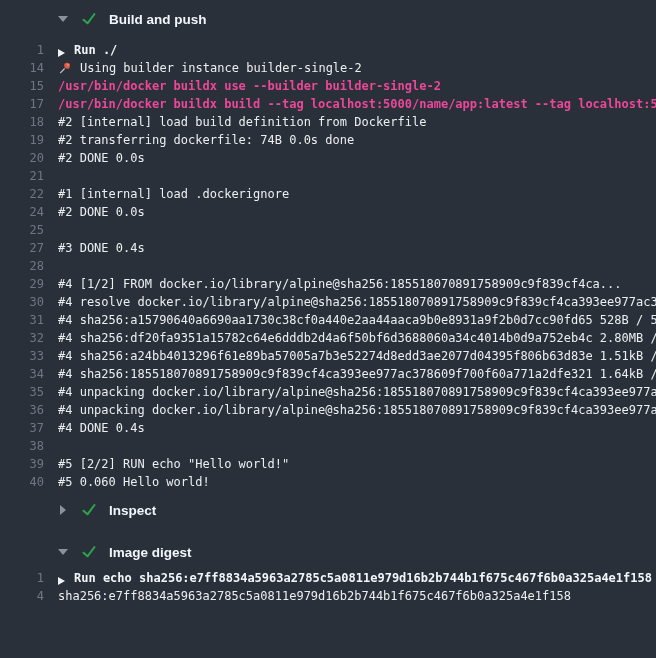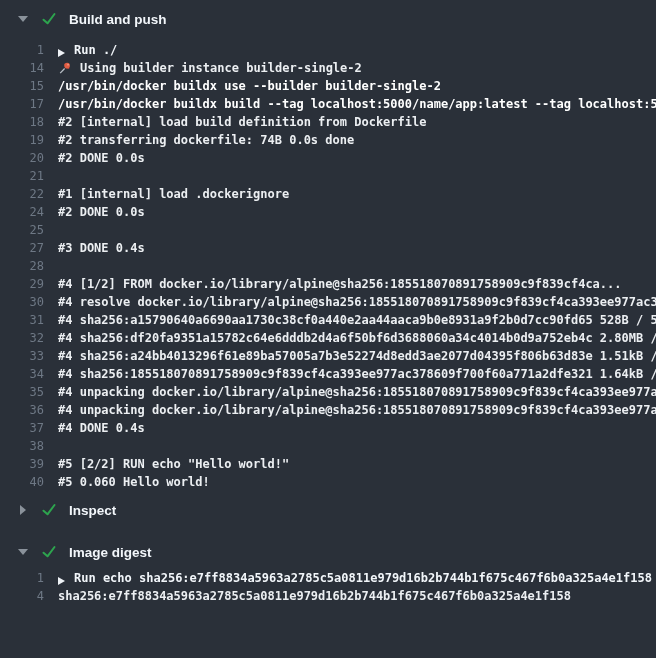--- a/index.html
+++ b/index.html
@@ -8,20 +8,21 @@
     width: 656px; height: 658px;
     overflow: hidden;
     background: #2a3039;
   }
   body { padding-top: 6px; font-family: "DejaVu Sans Mono", "Liberation Mono", monospace; }
 
   .sec-header {
     display: flex; align-items: center;
     height: 26px;
     cursor: pointer;
+    padding-left: 40px;
   }
   .sec-header .tri-wrap { width: 10px; margin-left: 18px; display: flex; justify-content: center; }
   .tri-down {
     width: 0; height: 0;
     border-left: 5px solid transparent; border-right: 5px solid transparent;
     border-top: 6px solid #8a929b;
   }
   .tri-right {
     width: 0; height: 0;
     border-top: 5px solid transparent; border-bottom: 5px solid transparent;
@@ -46,22 +47,22 @@
     color: #eceff2;
   }
   .lnum {
     flex: 0 0 44px;
     text-align: right;
     color: #6e7885;
     cursor: pointer;
     user-select: none;
   }
   .lbody { margin-left: 14px; display: flex; align-items: flex-end; white-space: pre; overflow: hidden; }
-  .ltext { white-space: pre; font-weight: bold; }
-  .log-line.command .ltext { color: #ffffff; font-weight: 600; }
+  .ltext { white-space: pre; }
+  .log-line.command .ltext { color: #ec4899; font-weight: 600; }
   .log-line.run .ltext { font-weight: 700; color: #f2f6fa; }
 
   .play-marker {
     width: 0; height: 0;
     border-top: 4.5px solid transparent; border-bottom: 4.5px solid transparent;
     border-left: 7px solid #eef2f6;
     display: inline-block;
     margin-right: 9px;
   }
   .line-icon { display: inline-flex; width: 14px; height: 14px; margin-right: 8px; align-items: center; }

